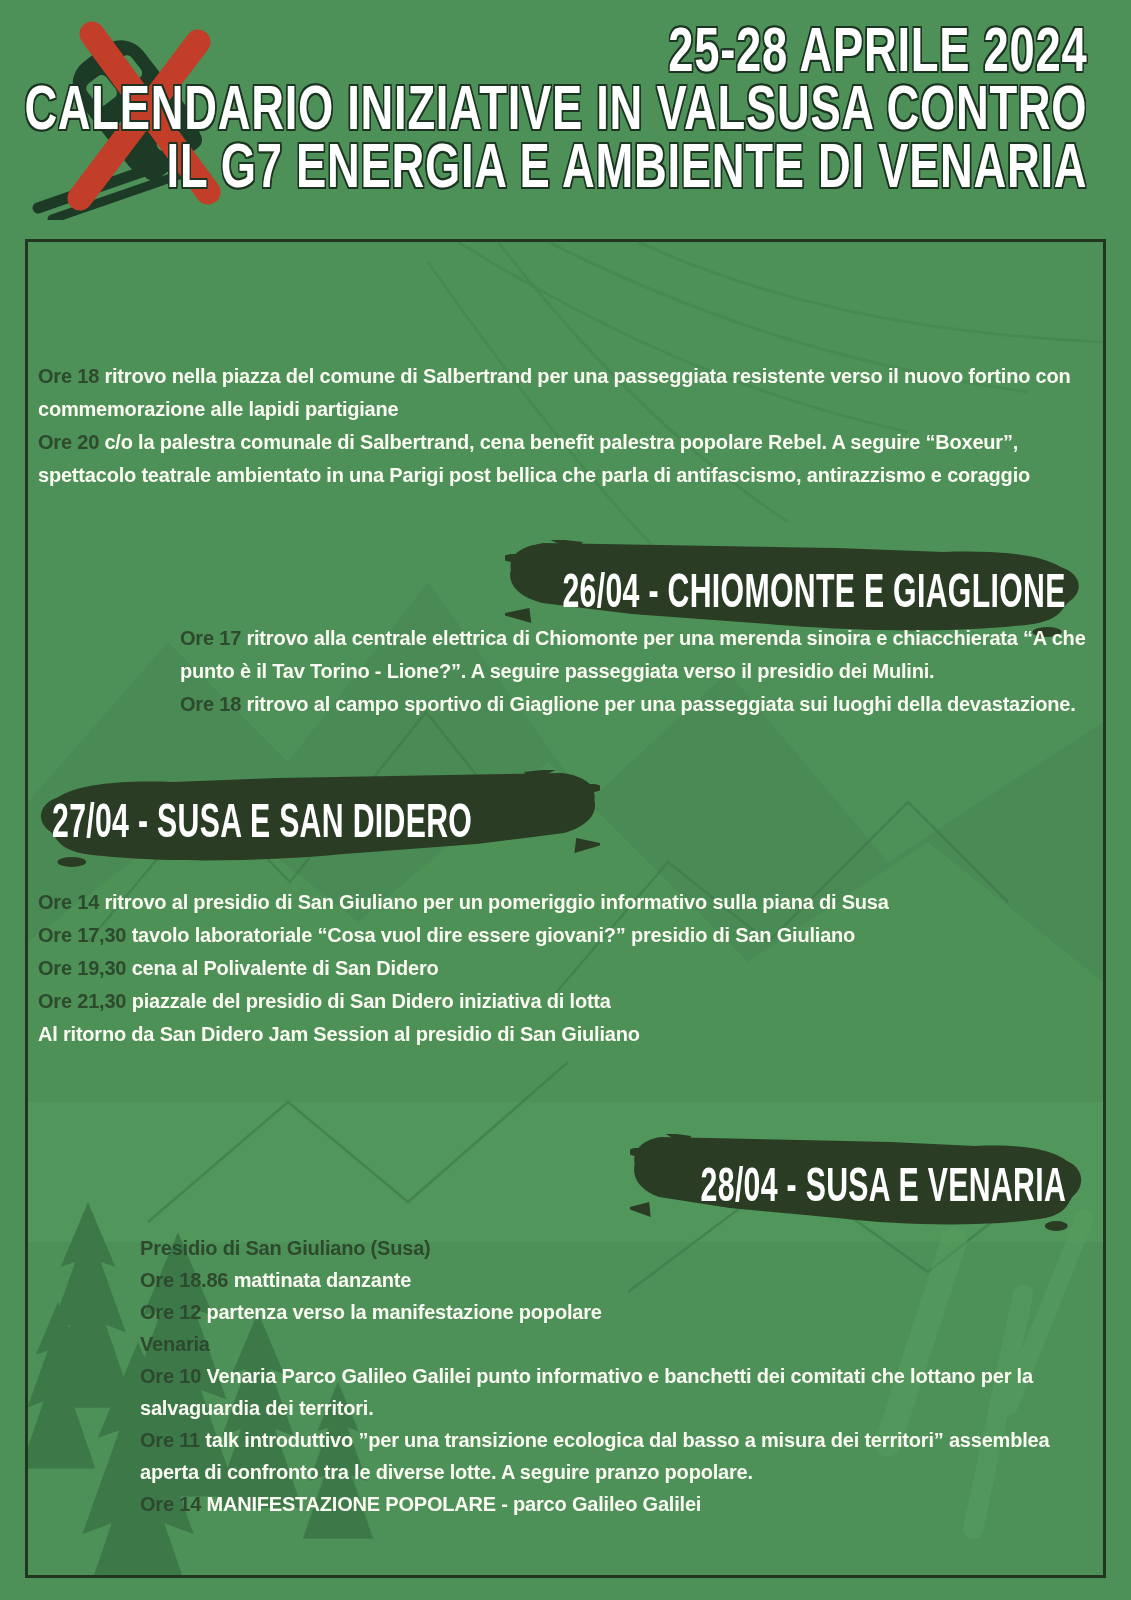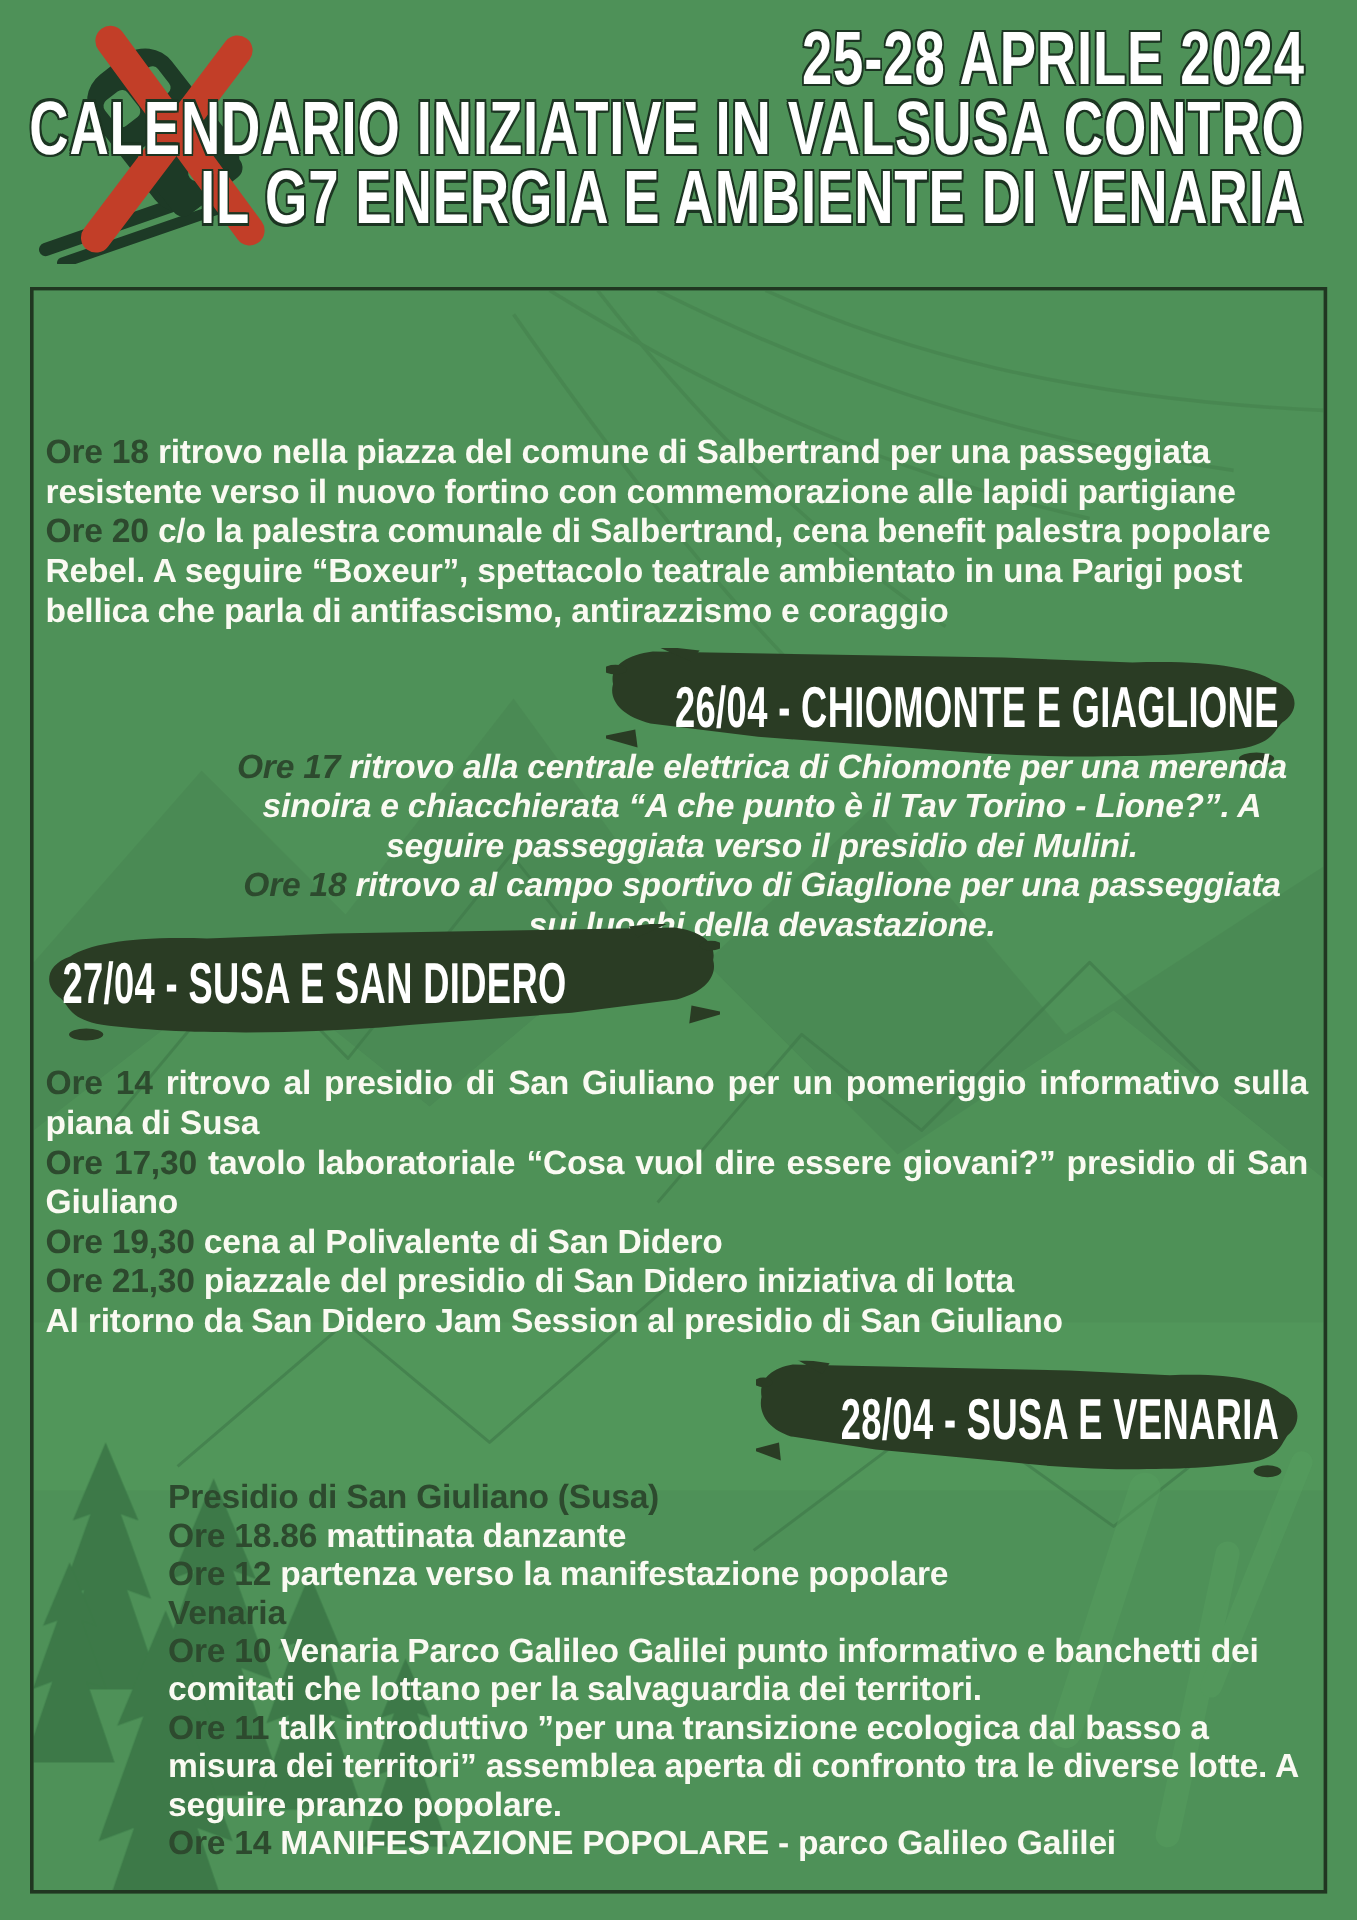--- a/index.html
+++ b/index.html
@@ -45,26 +45,26 @@
     color:#ffffff; font-weight:700; font-size:48px; letter-spacing:0.5px;
   }
   .head-left  .section-title{ left:22px;  transform:translateY(-50%) scaleX(0.63); transform-origin:0 50%; }
   .head-right .section-title{ right:24px; transform:translateY(-50%) scaleX(0.63); transform-origin:100% 50%; }
   #head-1{ left:30px;  top:250px;  width:585px; }
   #head-2{ left:505px; top:540px;  width:585px; }
   #head-3{ left:30px;  top:770px;  width:570px; }
   #head-4{ left:630px; top:1134px; width:460px; }
   
   .section-body{
-    position:absolute; font-weight:700; font-size:28px; line-height:33px;
+    position:absolute; font-weight:700; font-size:20px; line-height:33px;
     color:#fafaf2; letter-spacing:-0.2px;
   }
   .section-body .time{ color:#2d4a2e; }
   #body-1{ left:38px;  top:360px;  width:1052px; text-align:left; }
-  #body-2{ left:180px; top:622px;  width:910px;  text-align:center;font-style:italic; }
+  #body-2{ left:180px; top:622px;  width:910px;  text-align:left; }
   #body-3{ left:38px;  top:886px;  width:1052px; text-align:justify; }
   #body-4{ left:140px; top:1232px; width:950px;  line-height:32px; }
 </style>
 </head>
 <body>
 
 <div class="poster">
 
   <div class="decor">
     <svg viewBox="0 0 1075 1333" preserveAspectRatio="none" aria-hidden="true">

